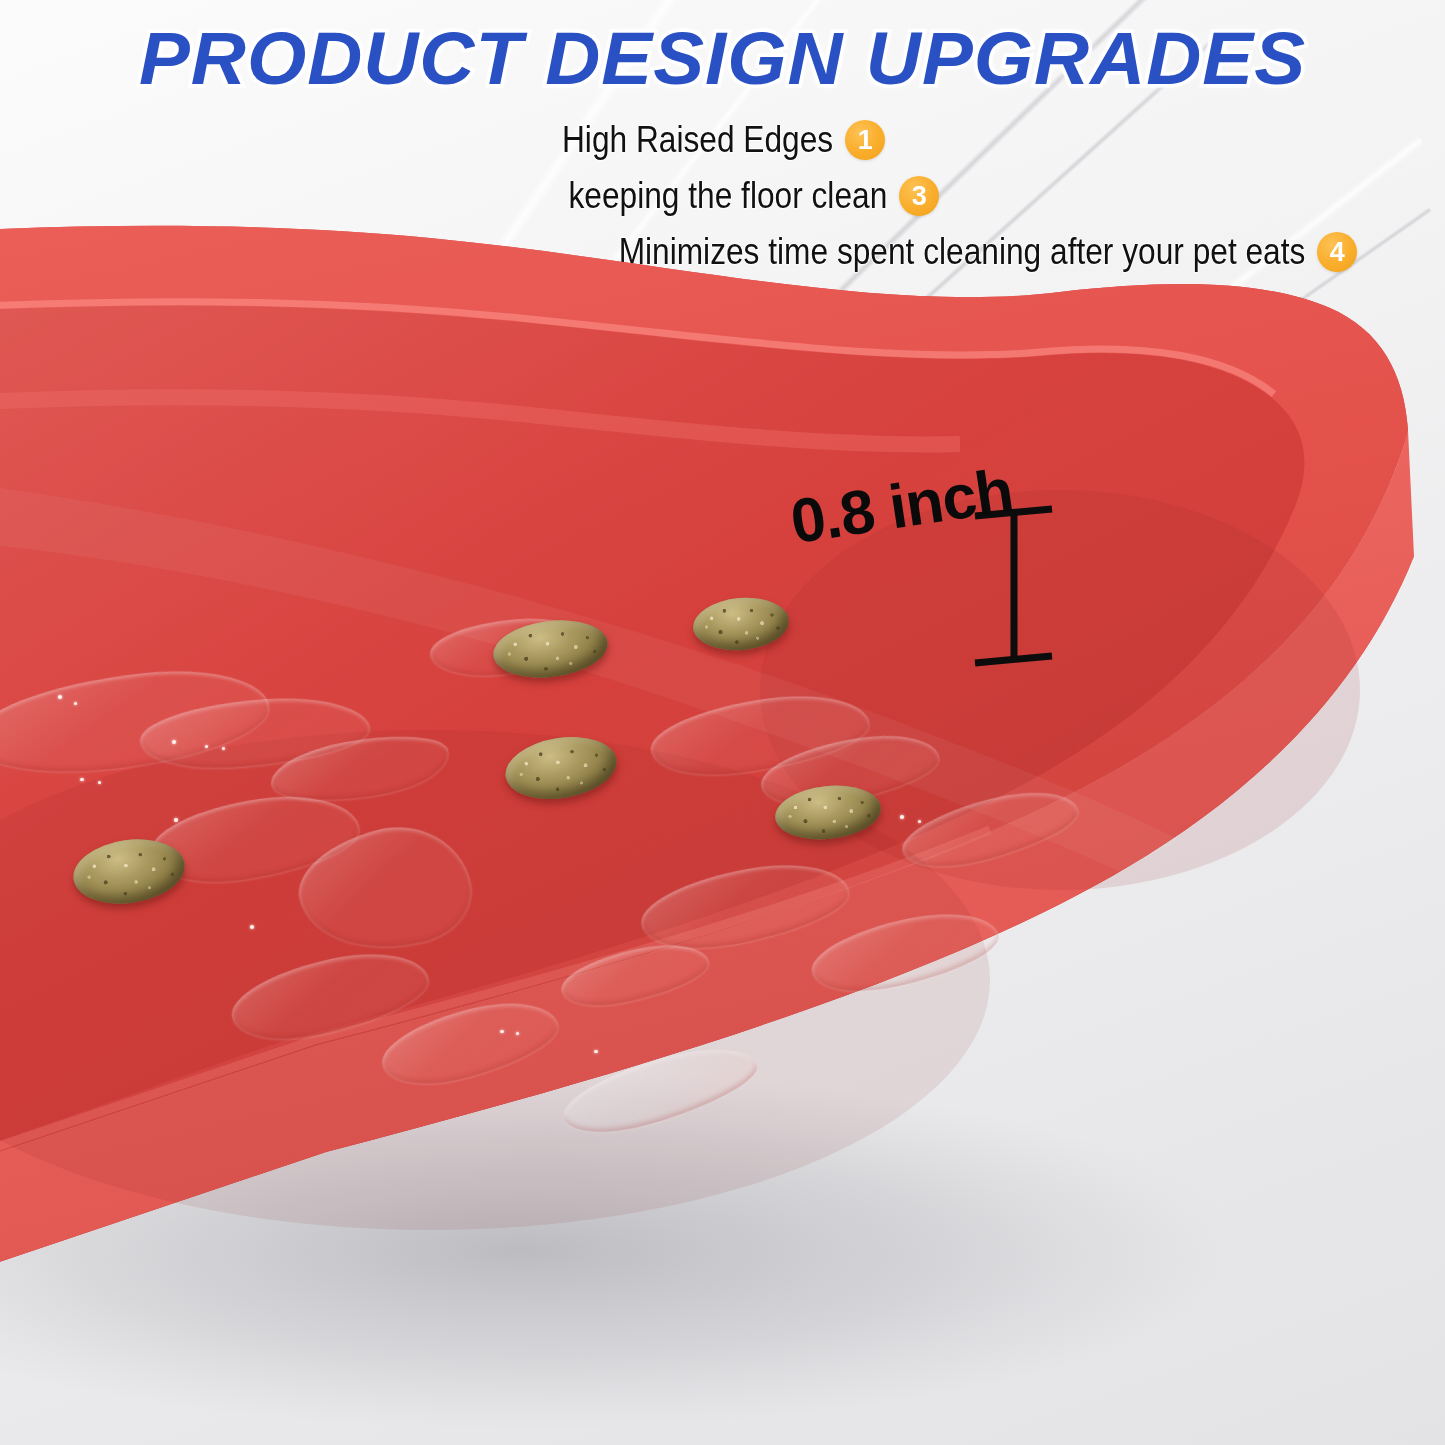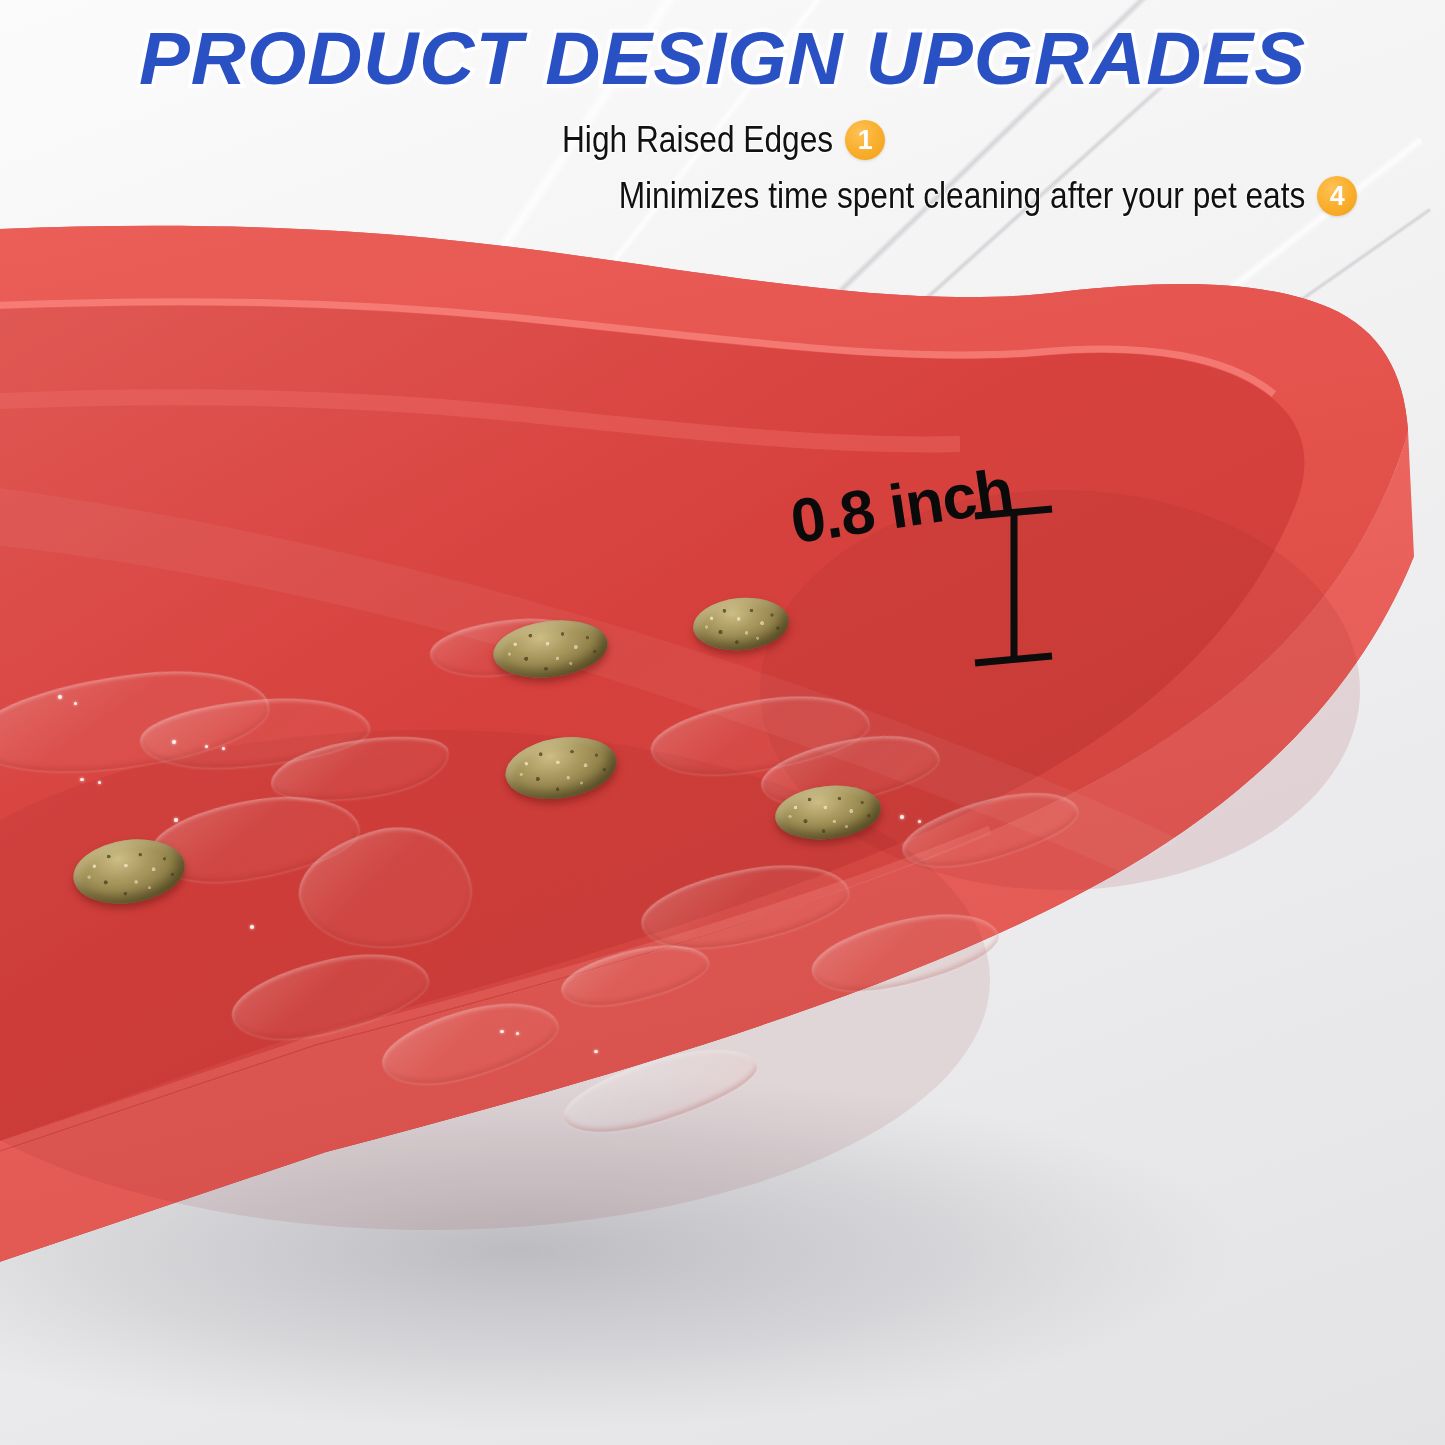--- a/index.html
+++ b/index.html
@@ -177,20 +177,24 @@
   <div id="headline">PRODUCT DESIGN UPGRADES</div>
 
   <div id="features">
 
     <div class="feature-row">
       <span class="feature-text">High Raised Edges</span>
       <span class="feature-badge">1</span>
     </div>
 
 
+    <div class="feature-row">
+      <span class="feature-text">keeping the floor clean</span>
+      <span class="feature-badge">3</span>
+    </div>
 
     <div class="feature-row">
       <span class="feature-text">Minimizes time spent cleaning after your pet eats</span>
       <span class="feature-badge">4</span>
     </div>
 
   </div>
 
   <div id="mat-wrap">
 

